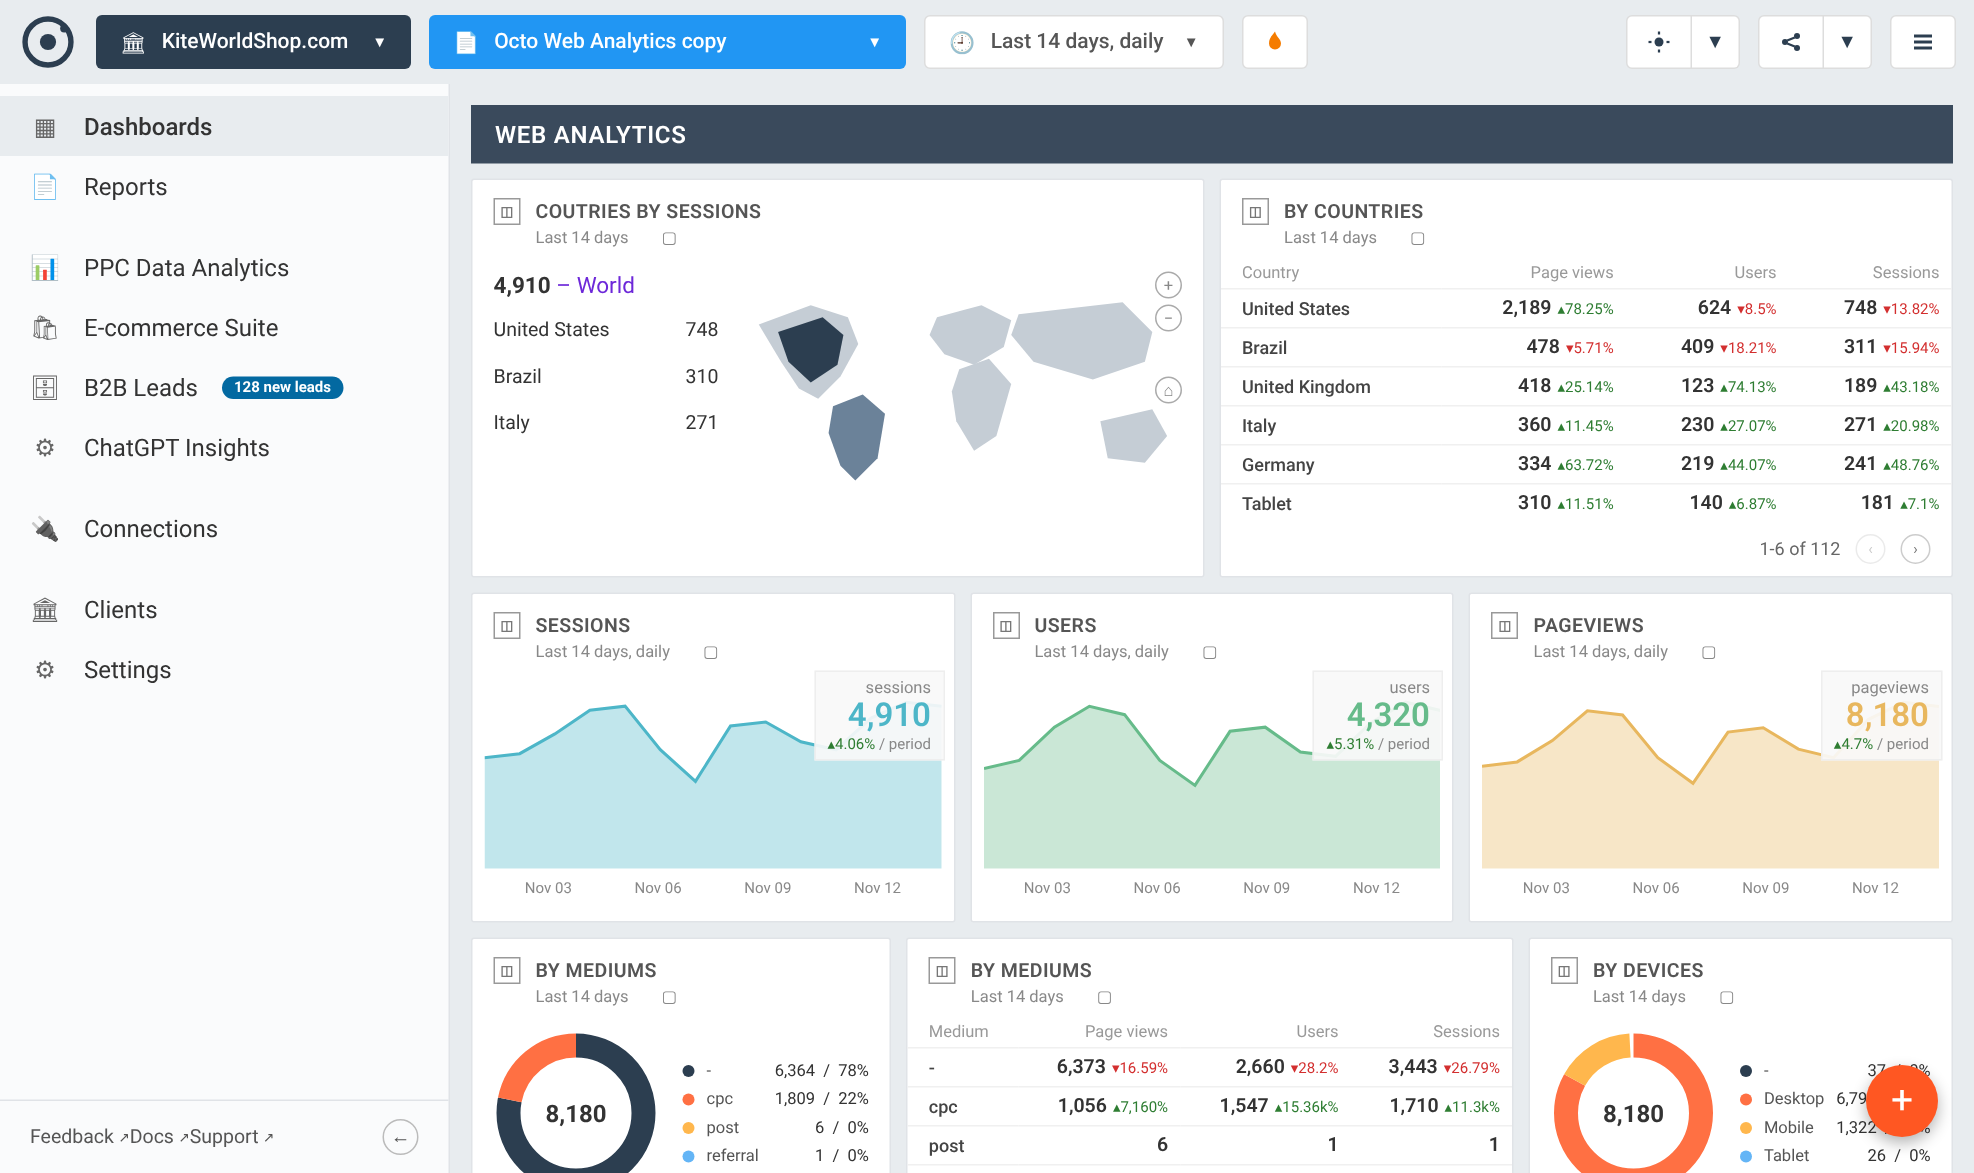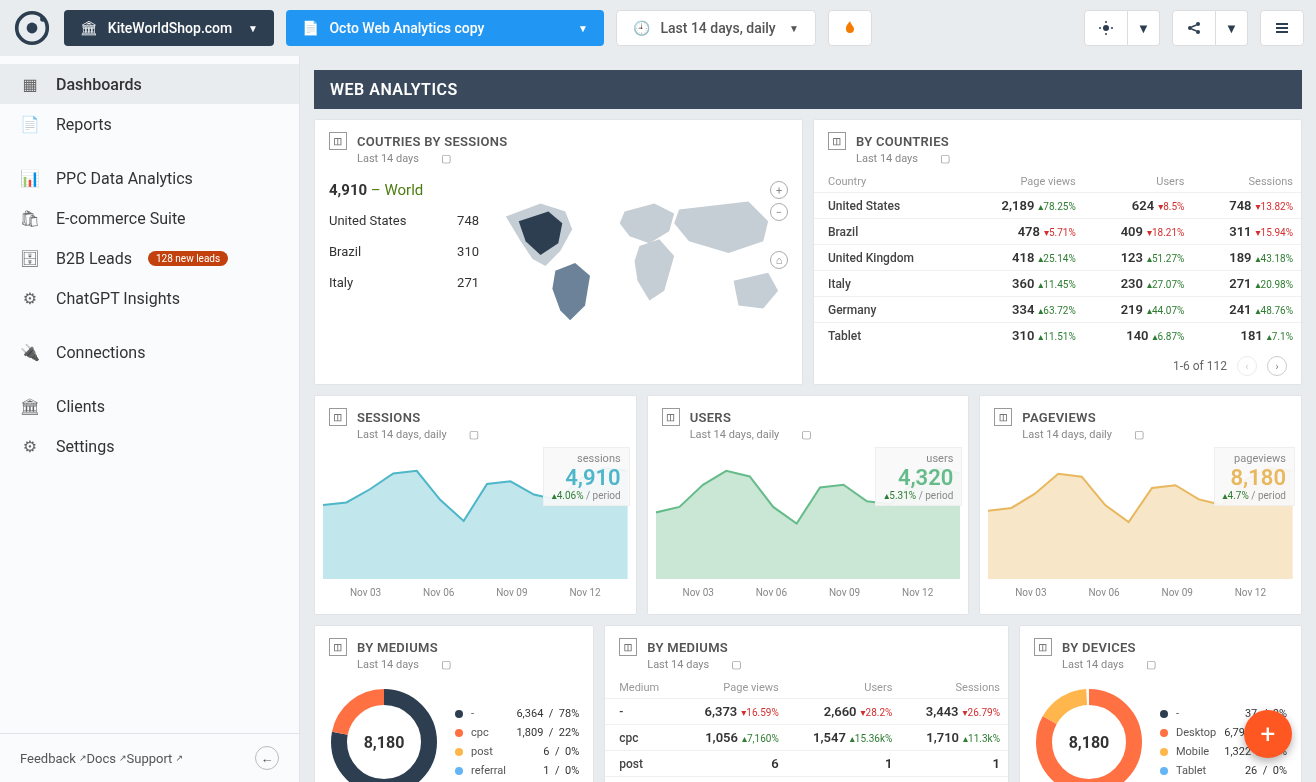--- a/index.html
+++ b/index.html
@@ -23,21 +23,21 @@
 .btngrp .iconbtn:last-child { border-radius: 0 4px 4px 0; border-left: none; }
 
 
 .main { display: flex; height: calc(100% - 56px); }
 .sidebar { width: 300px; background: #fafbfc; border-right: 1px solid #e0e3e7; display: flex; flex-direction: column; }
 .navlist { flex: 1; overflow: auto; padding-top: 8px; }
 .navitem { display: flex; align-items: center; gap: 16px; padding: 10px 20px; cursor: pointer; font-size: 16px; color: #333; }
 .navitem.active { background: #e8ecef; font-weight: 500; }
 .navitem .nicon { width: 20px; height: 20px; display: flex; align-items: center; justify-content: center; color: #666; }
 .navsep { height: 14px; }
-.badge { background: #c2410c; color: #fff; font-size: 10px; padding: 2px 8px; border-radius: 10px; font-weight: 400; }
+.badge { background: #0369a1; color: #fff; font-size: 10px; padding: 2px 8px; border-radius: 10px; font-weight: 700; }
 .sidefoot { border-top: 1px solid #e0e3e7; padding: 12px 20px; display: flex; align-items: center; font-size: 13px; color: #555; }
 .sidefoot .flink { cursor: pointer; display: flex; align-items: center; gap: 3px; }
 .sidefoot .collapse { margin-left: auto; width: 24px; height: 24px; border: 1px solid #bbb; border-radius: 50%; display: flex; align-items: center; justify-content: center; cursor: pointer; }
 
 
 .content { flex: 1; overflow: auto; padding: 14px; }
 .section-h { background: #3a4a5c; color: #fff; padding: 10px 16px; font-size: 16px; font-weight: 600; letter-spacing: 0.5px; margin-bottom: 10px; }
 .grid { display: grid; gap: 10px; }
 .row1 { grid-template-columns: 1fr 1fr; }
 .row2 { grid-template-columns: 1fr 1fr 1fr; }
@@ -256,21 +256,21 @@
               <span class="ticon">◫</span>
               <span>COUTRIES BY SESSIONS</span>
             </div>
           <div class="csub">
               <span>Last 14 days</span>
               <span>▢</span>
             </div>
         </div>
         <div class="csbody">
           <div class="cslist">
-            <div class="cstotal"><b>4,910</b> <span style="color:#4d7c0f">– World</span></div>
+            <div class="cstotal"><b>4,910</b> <span style="color:#6d28d9">– World</span></div>
             <div id="cslist">
                 <div class="csrowwrap">
        <div class="csrow">
                     <span>United States</span>
                     <span>748</span>
                   </div>
        <div class="bar" style="width:100%"></div>
      </div>
                 <div class="csrowwrap">
        <div class="csrow">
@@ -363,21 +363,21 @@
             </tbody>
             <tbody>
               <tr>
        <td class="cname">United Kingdom</td>
        <td><span class="metric">
                     <span class="v">418</span>
                     <span class="delta up">▴25.14%</span>
                   </span></td>
        <td><span class="metric">
                     <span class="v">123</span>
-                    <span class="delta up">▴51.27%</span>
+                    <span class="delta up">▴74.13%</span>
                   </span></td>
        <td><span class="metric">
                     <span class="v">189</span>
                     <span class="delta up">▴43.18%</span>
                   </span></td>
      </tr>
             </tbody>
             <tbody>
               <tr>
        <td class="cname">Italy</td>

